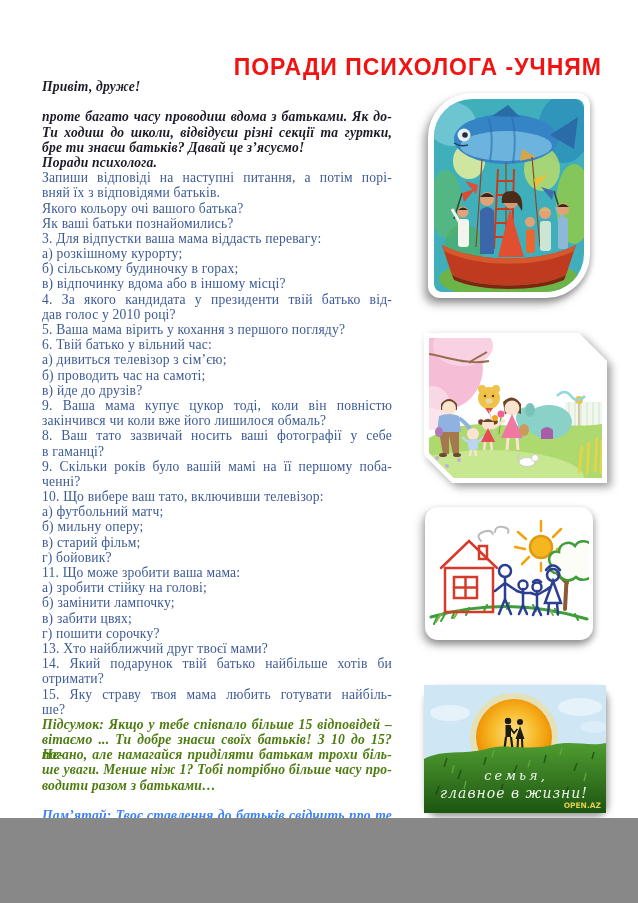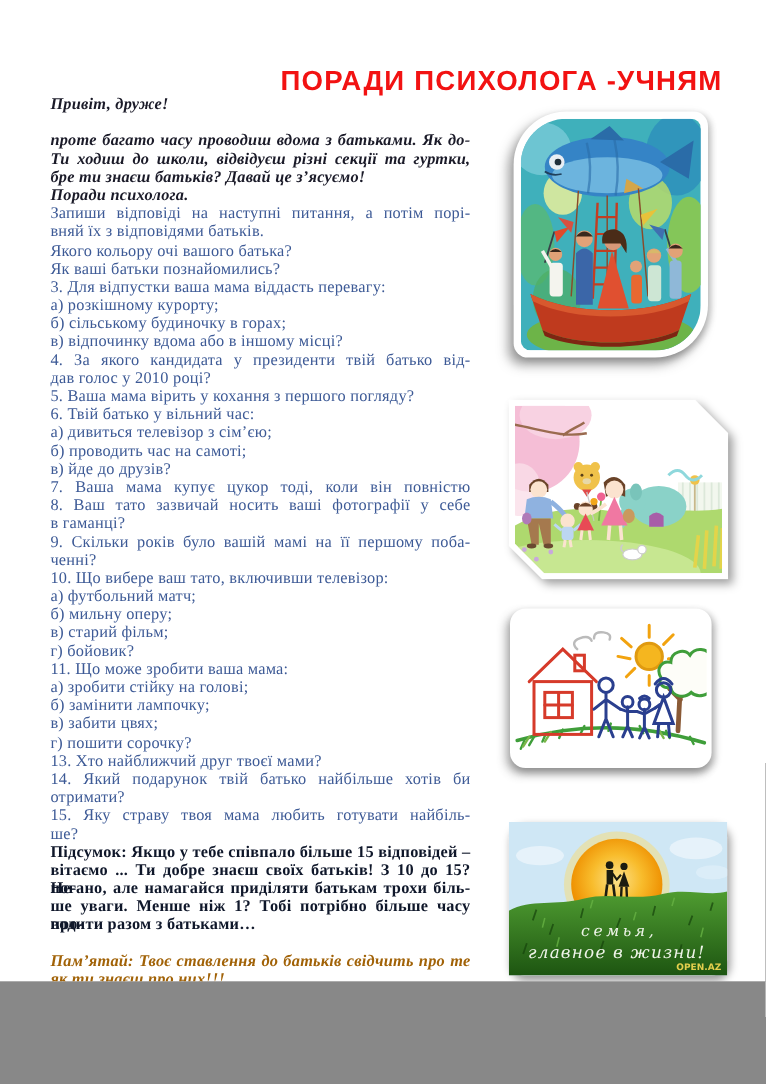--- a/index.html
+++ b/index.html
@@ -7,22 +7,22 @@
         font-family:"Liberation Serif","DejaVu Serif",serif;}
   
   .title{position:absolute;top:54px;right:36px;font-family:"Liberation Sans","DejaVu Sans",sans-serif;
          font-weight:bold;font-size:23px;letter-spacing:1px;color:#f21212;white-space:nowrap;}
   
   .textcol{position:absolute;left:42px;top:79px;width:350px;}
   .ln{height:15.2px;line-height:15.2px;font-size:13.6px;letter-spacing:.2px;white-space:nowrap;overflow:visible;}
   .ln.just{white-space:normal;text-align:justify;text-align-last:justify;}
   .s-dark {color:#1a1a28;font-weight:bold;font-style:italic;}
   .s-blue {color:#3d5a96;}
-  .s-green{color:#0f172a;font-weight:bold;}
-  .s-red  {color:#a16207;font-weight:bold;font-style:italic;}
+  .s-green{color:#4d7c0f;font-weight:bold;font-style:italic;}
+  .s-red  {color:#3b82f6;font-weight:bold;font-style:italic;}
   
   .divider{position:absolute;left:37px;top:849px;width:563px;height:2px;background:#e14b4b;}
   .signature{position:absolute;left:326px;top:860px;font-size:14px;font-weight:bold;font-style:italic;color:#15151f;}
   
   figure{margin:0;}
   .fig{position:absolute;border-radius:13px;}
   .fig svg{display:block;width:100%;height:100%;}
   .fig1{left:428px;top:93px;width:162px;height:205px;background:#fff;padding:6px;box-sizing:border-box;
         border-radius:44px 12px 44px 12px;
         box-shadow:-4px 6px 9px rgba(70,70,70,.5),2px 2px 5px rgba(0,0,0,.2);}
@@ -59,21 +59,22 @@
       <div class="ln s-blue">а) розкішному курорту;</div>
       <div class="ln s-blue">б) сільському будиночку в горах;</div>
       <div class="ln s-blue">в) відпочинку вдома або в іншому місці?</div>
       <div class="ln s-blue just">4. За якого кандидата у президенти твій батько від-</div>
       <div class="ln s-blue">дав голос у 2010 році?</div>
       <div class="ln s-blue">5. Ваша мама вірить у кохання з першого погляду?</div>
       <div class="ln s-blue">6. Твій батько у вільний час:</div>
       <div class="ln s-blue">а) дивиться телевізор з сім’єю;</div>
       <div class="ln s-blue">б) проводить час на самоті;</div>
       <div class="ln s-blue">в) йде до друзів?</div>
-      <div class="ln s-blue just">7. Ваша мама купує цукор тоді, коли він повністю</div>
+      <div class="ln s-blue just">9. Ваша мама купує цукор тоді, коли він повністю</div>
+      <div class="ln s-blue">закінчився чи коли вже його лишилося обмаль?</div>
       <div class="ln s-blue just">8. Ваш тато зазвичай носить ваші фотографії у себе</div>
       <div class="ln s-blue">в гаманці?</div>
       <div class="ln s-blue just">9. Скільки років було вашій мамі на її першому поба-</div>
       <div class="ln s-blue">ченні?</div>
       <div class="ln s-blue">10. Що вибере ваш тато, включивши телевізор:</div>
       <div class="ln s-blue"> а) футбольний матч;</div>
       <div class="ln s-blue"> б) мильну оперу;</div>
       <div class="ln s-blue"> в) старий фільм;</div>
       <div class="ln s-blue"> г) бойовик?</div>
       <div class="ln s-blue">11. Що  може зробити ваша мама:</div>

